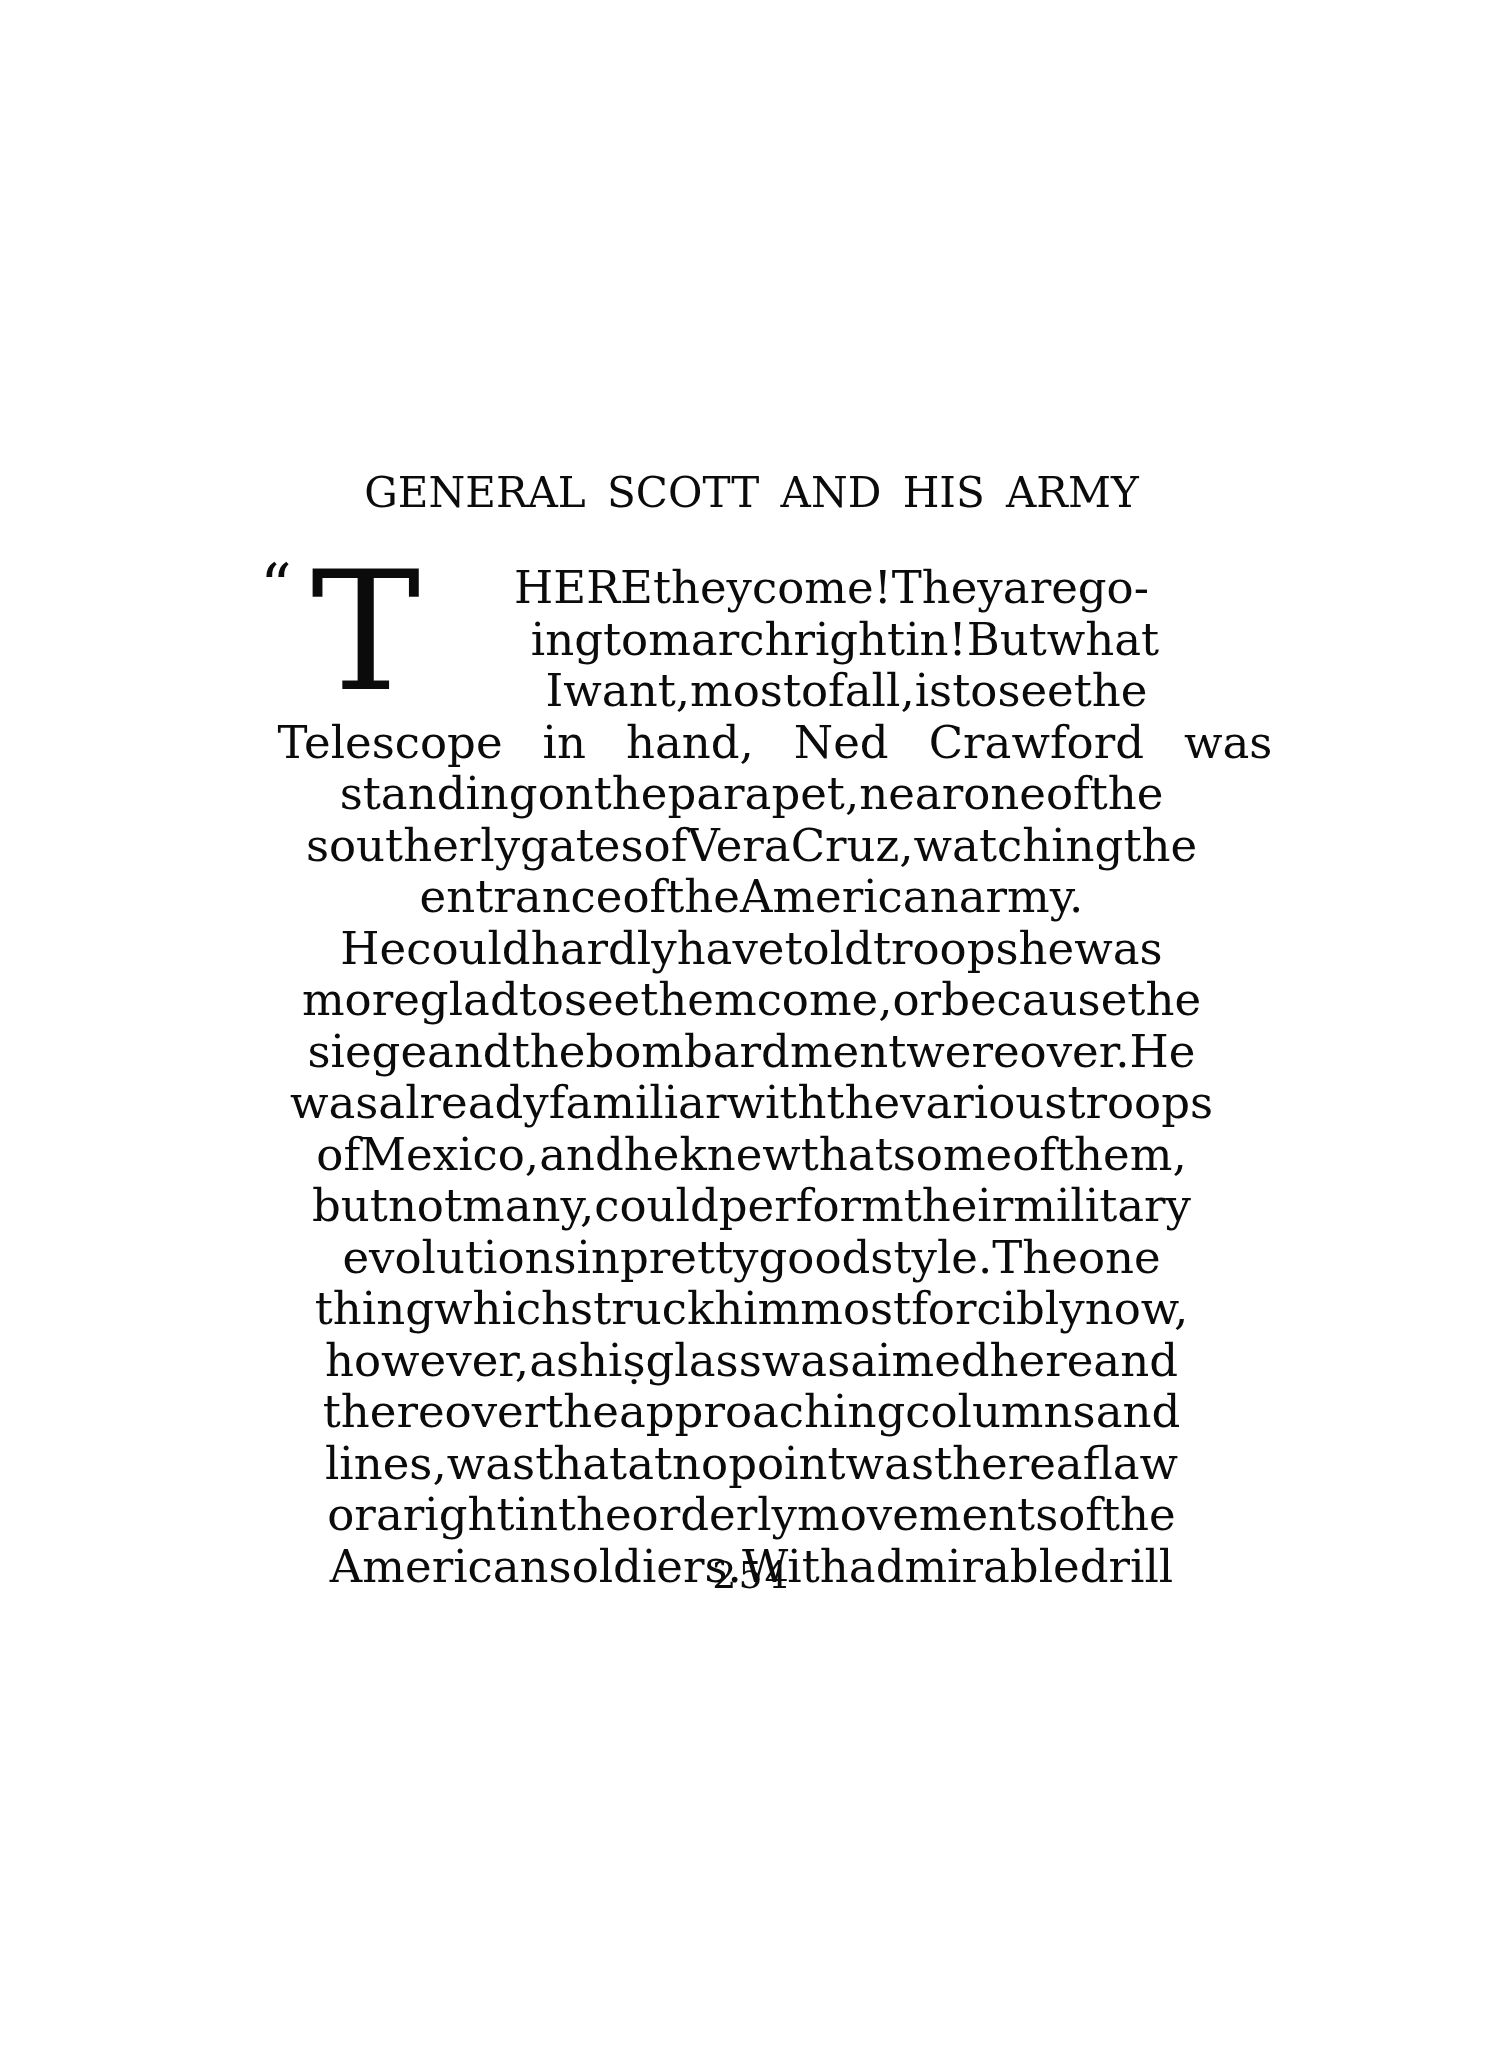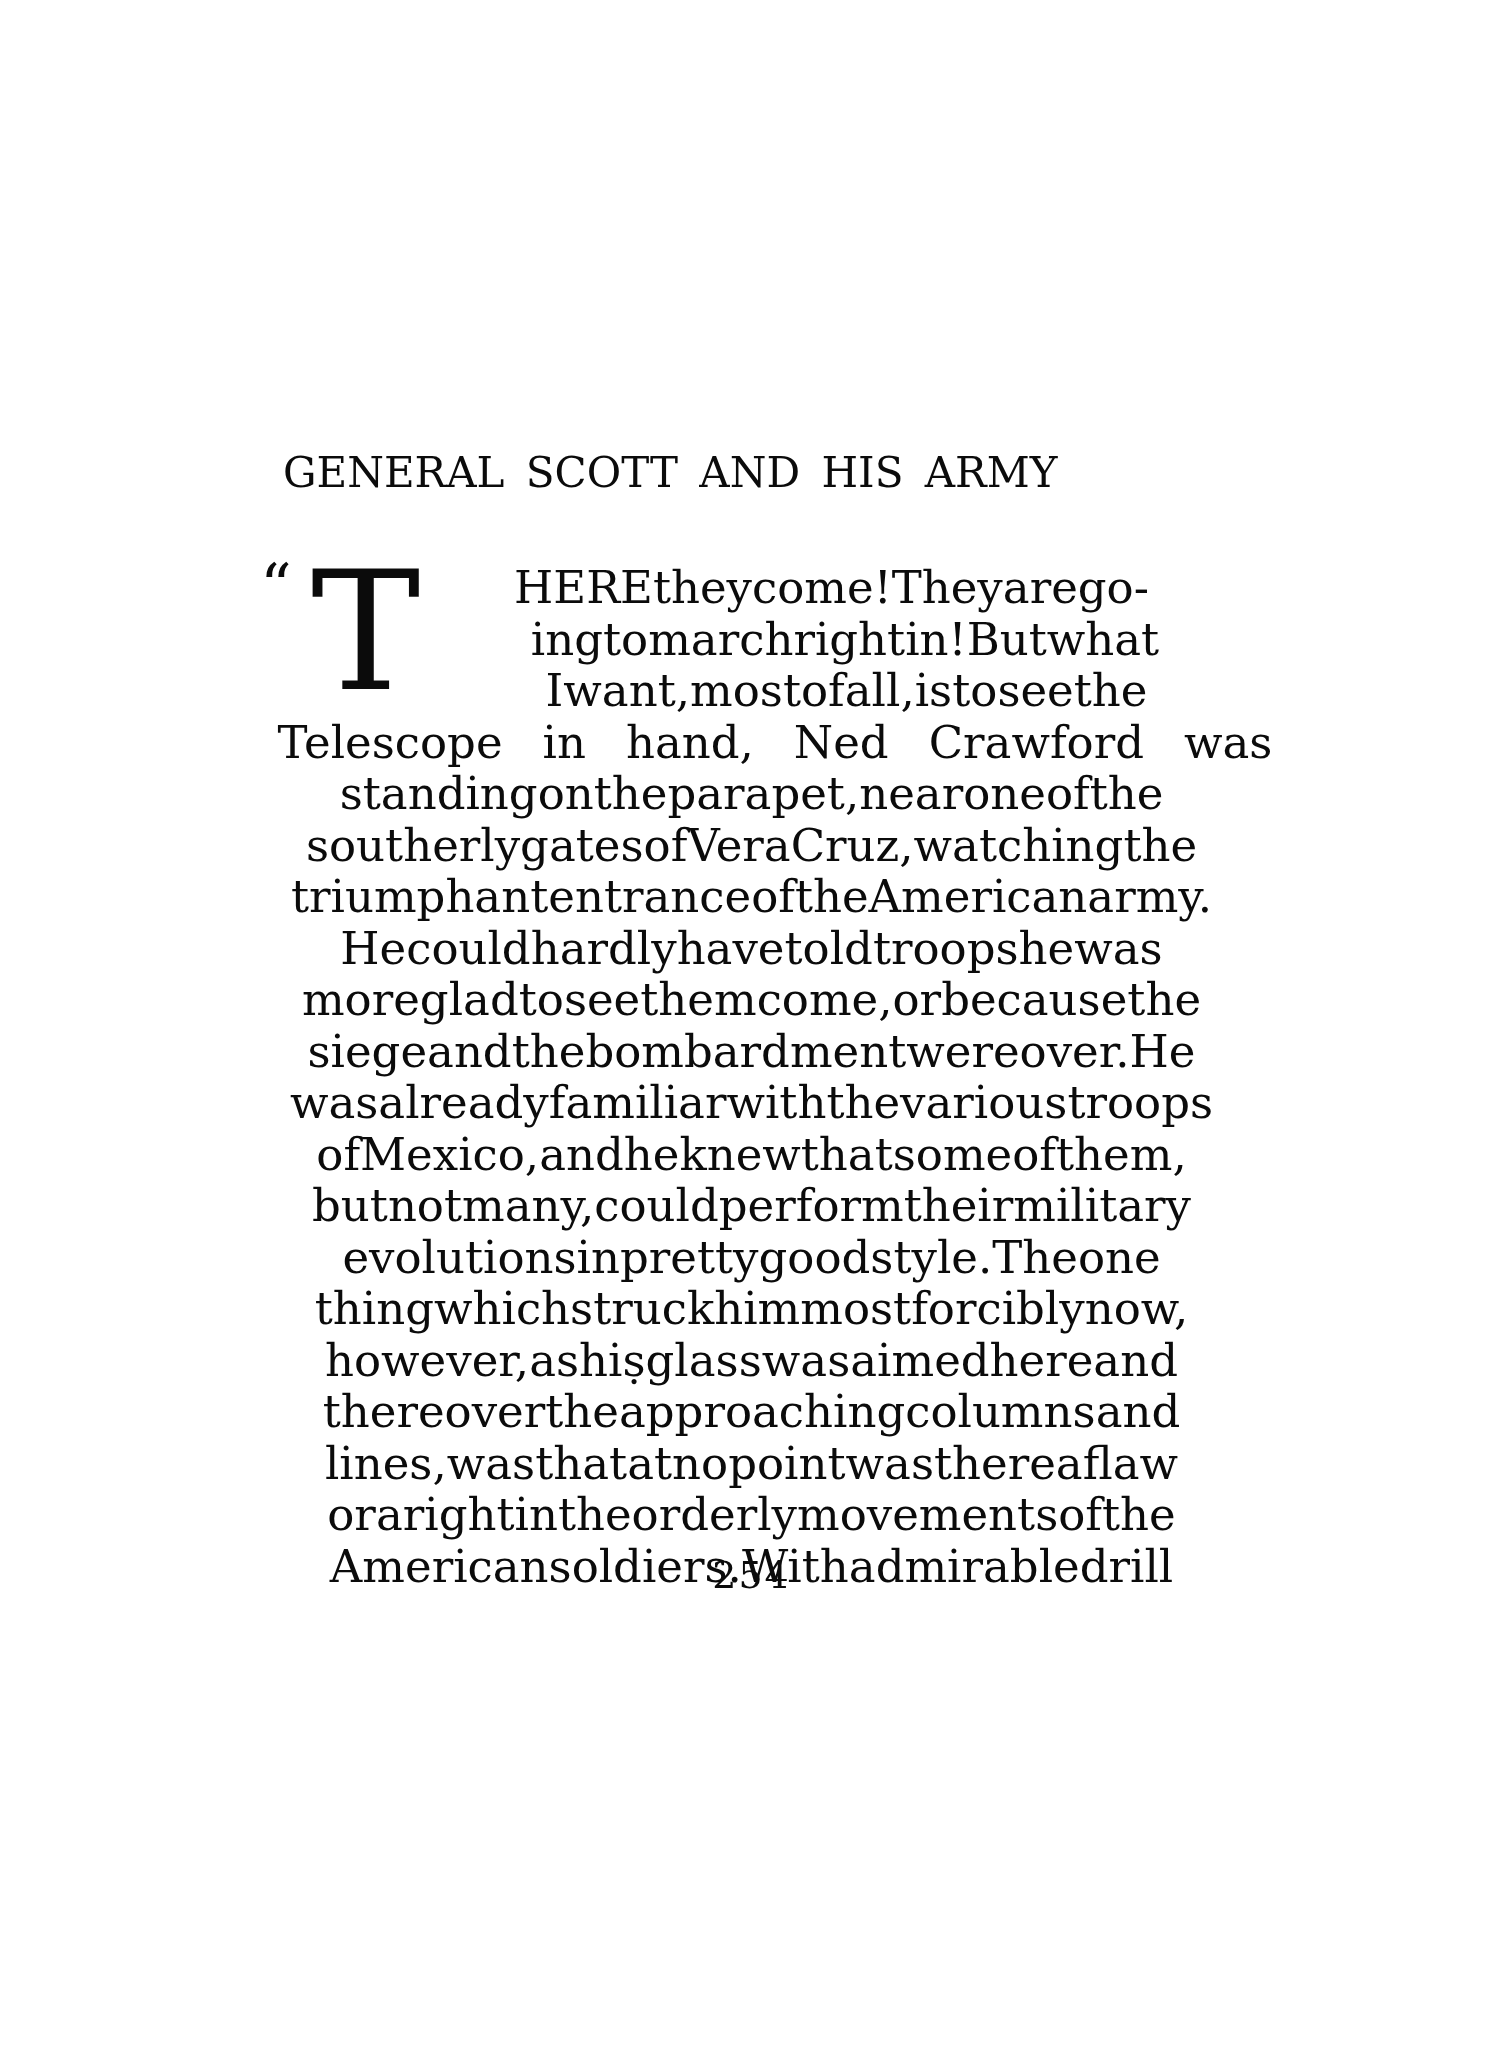--- a/index.html
+++ b/index.html
@@ -16,23 +16,24 @@
   .heading {
     position: absolute;
     left: 283px; top: 359px; width: 937px;
     font-size: 55px; line-height: 55px;
     letter-spacing: 2px; word-spacing: 14px;
     text-align: center;
     white-space: nowrap;
   }
   .subtitle {
     position: absolute;
-    left: 283px; top: 452px; width: 937px;
+    left: 283px; top: 472px; width: 937px;
     font-size: 42px; line-height: 42px;
     letter-spacing: 0px; word-spacing: 8px;
+    text-align: center;
     white-space: nowrap;
   }
 
   .bodycol {
     position: absolute;
     left: 283px; top: 562px; width: 937px;
     font-size: 45px;
   }
   .line {
     height: 51.5px; line-height: 51.5px;
@@ -131,21 +132,20 @@
     <div class="line jline">
         <span>southerly</span>
         <span>gates</span>
         <span>of</span>
         <span>Vera</span>
         <span>Cruz,</span>
         <span>watching</span>
         <span>the</span>
       </div>
     <div class="line jline">
-        <span>triumphant</span>
         <span>entrance</span>
         <span>of</span>
         <span>the</span>
         <span>American</span>
         <span>army.</span>
       </div>
     <div class="line jline">
         <span>He</span>
         <span>could</span>
         <span>hardly</span>

